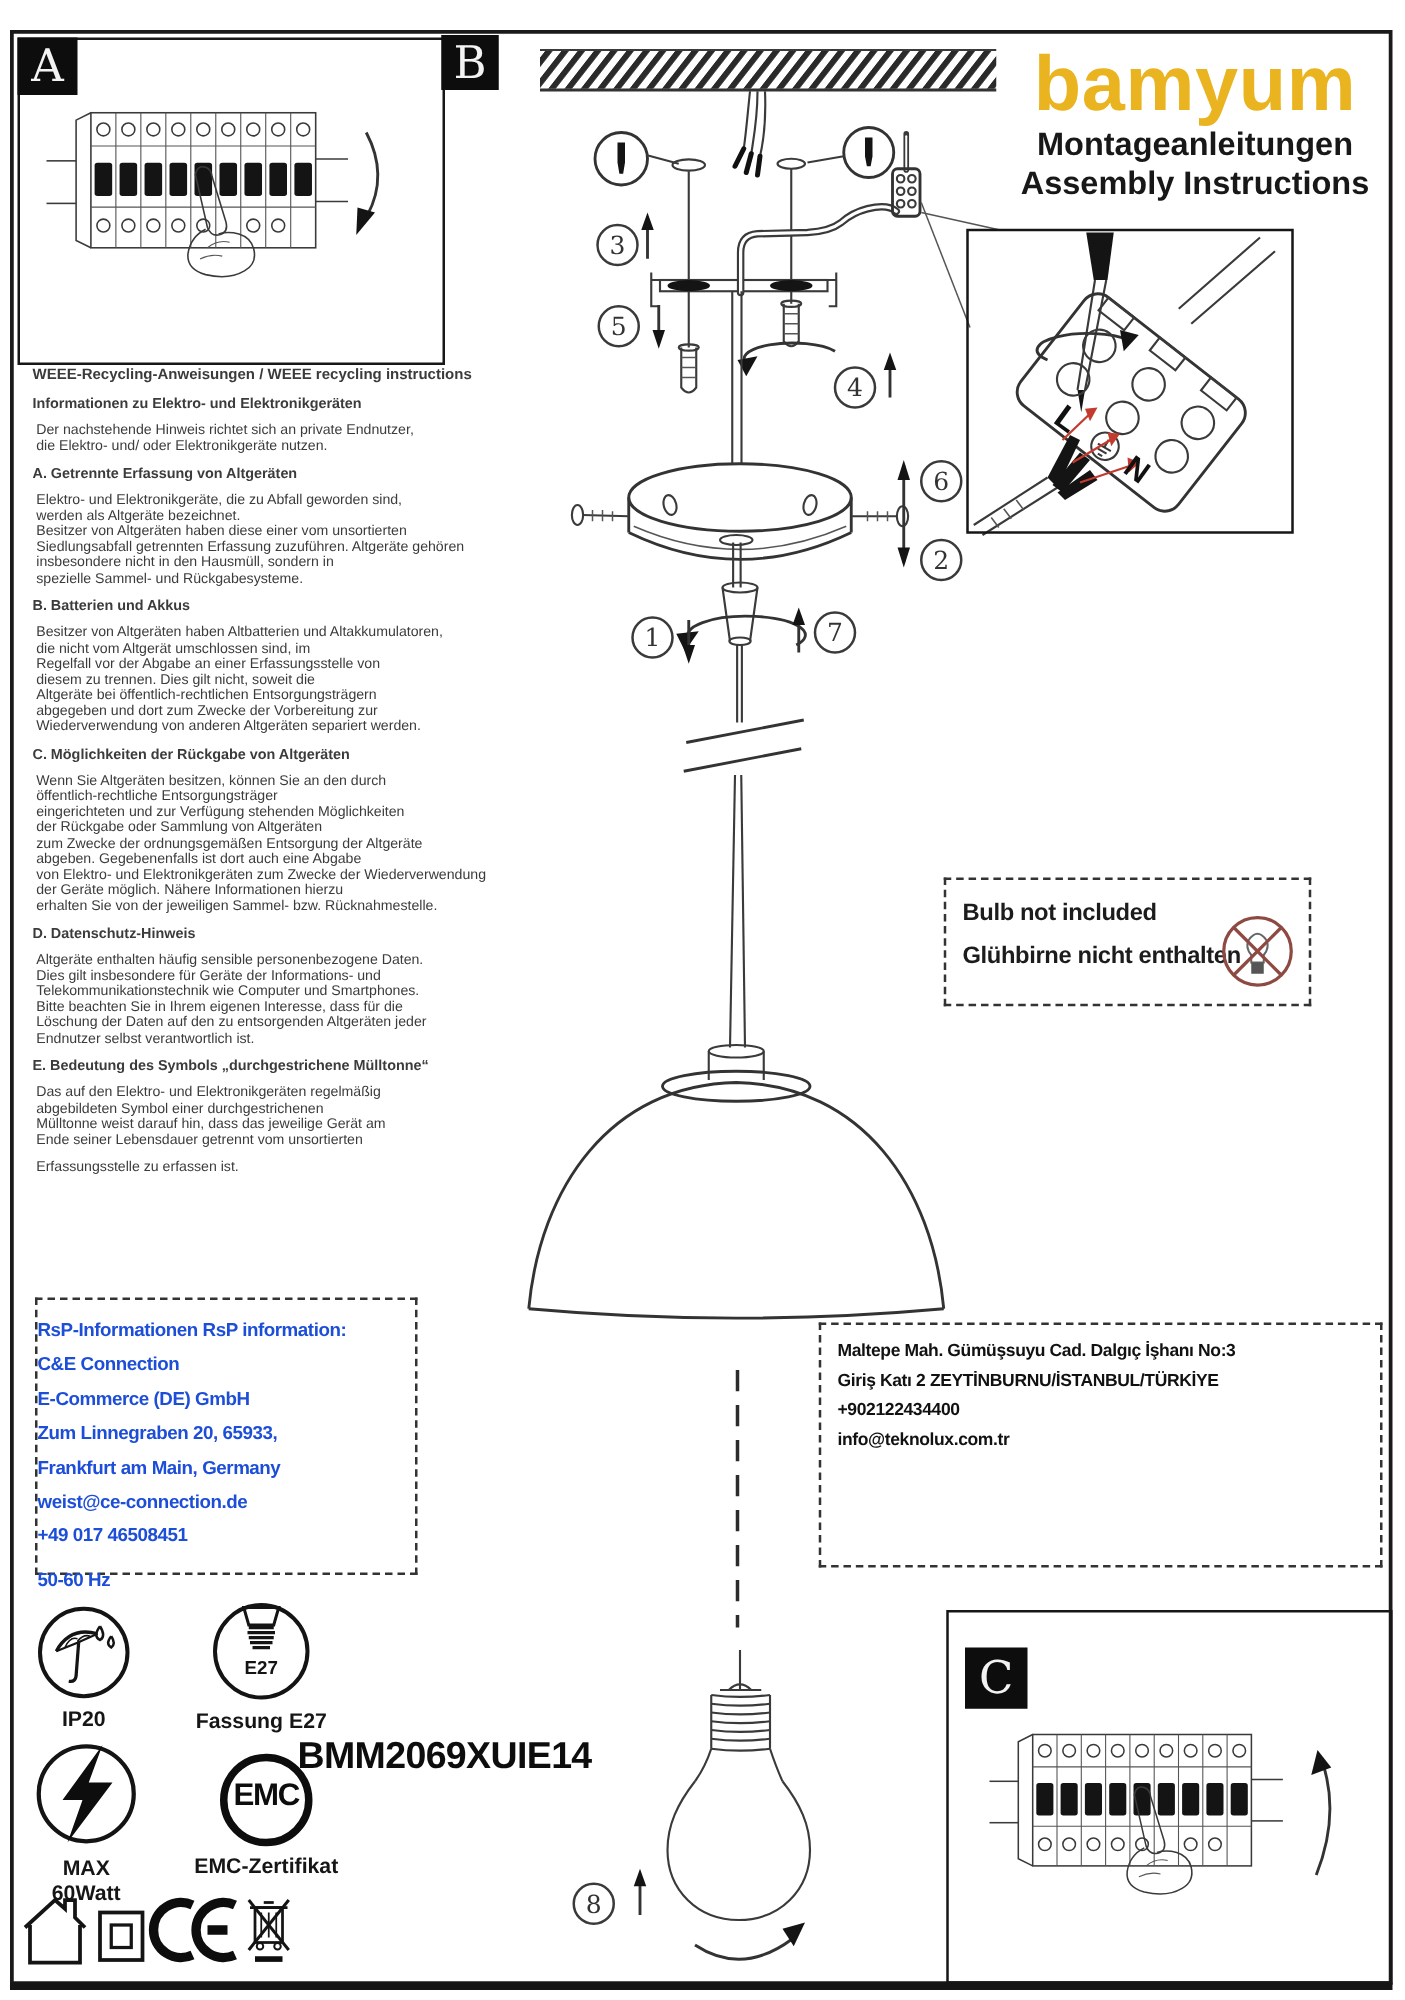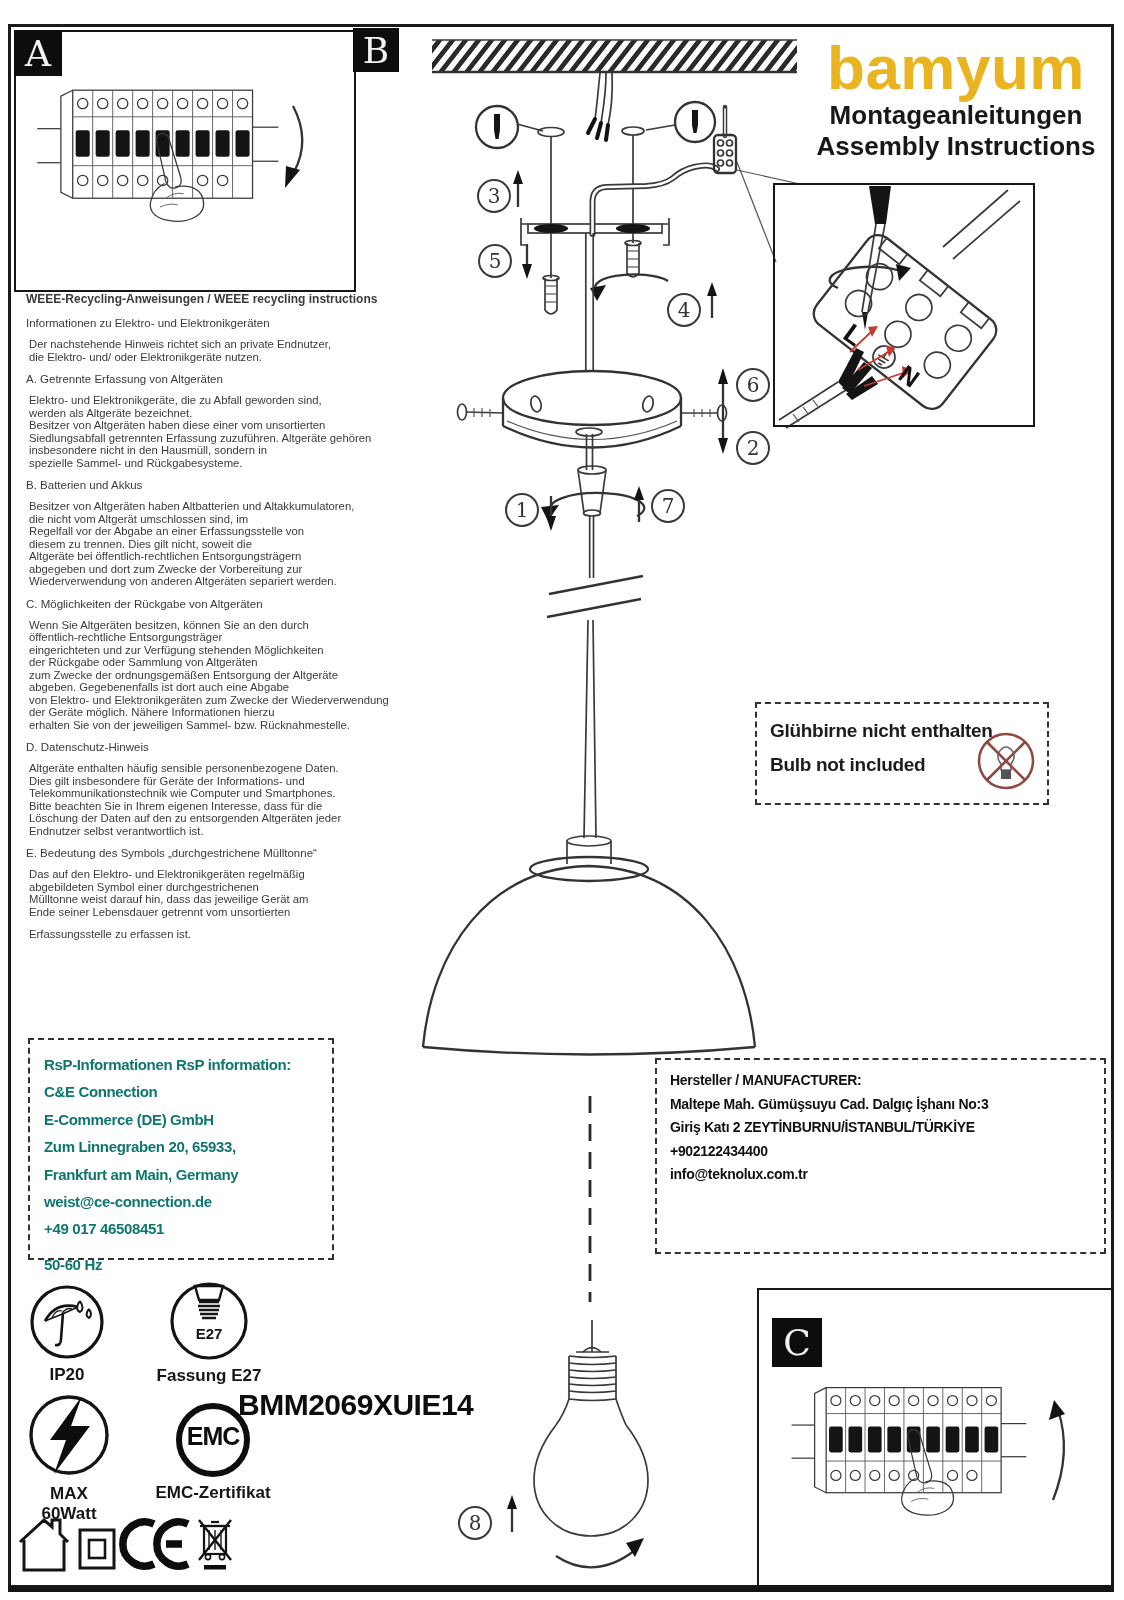--- a/index.html
+++ b/index.html
@@ -25,31 +25,31 @@
   .dashed{border:2.5px dashed #333;}
   .label-sq{position:absolute;z-index:4;background:#0d0d0d;color:#f3f3f3;
             font-family:"DejaVu Serif",serif;display:flex;align-items:center;justify-content:center;
             font-size:36px;font-weight:400;}
   
   .step{position:absolute;z-index:4;width:30px;height:30px;border:2px solid #3a3a3a;border-radius:50%;
         font-family:"DejaVu Serif",serif;font-size:20px;color:#333;display:flex;align-items:center;justify-content:center;background:transparent;}
   
   .weee{left:26px;top:292px;width:410px;color:#3b3b3b;}
   .w-title{font-size:12px;font-weight:700;margin:0 0 11px 0;}
-  .w-h{font-size:11.5px;font-weight:400;margin:10px 0 9px 0;}
+  .w-h{font-size:11.5px;font-weight:700;margin:10px 0 9px 0;}
   .w-b{font-size:11.3px;line-height:12.5px;white-space:pre-line;margin:0 0 1px 3px;}
   
   .brand{left:808px;top:36px;width:296px;text-align:center;}
   .logo{font-size:62px;font-weight:800;letter-spacing:0.5px;color:#e9b41f;line-height:64px;}
   .subtt{font-size:26px;font-weight:700;color:#181818;line-height:31px;}
   
   .bulb-note{left:755px;top:702px;width:290px;height:99px;}
   .bn-text{position:absolute;left:13px;top:10px;font-size:19px;font-weight:700;color:#1c1c1c;line-height:34px;letter-spacing:-0.3px;}
   .rsp{left:28px;top:1038px;width:302px;height:218px;}
-  .rsp-in{position:absolute;left:14px;top:11px;font-size:15px;font-weight:700;letter-spacing:-0.35px;color:#0f766e;line-height:27.4px;}
+  .rsp-in{position:absolute;left:0;top:11px;font-size:15px;font-weight:700;letter-spacing:-0.35px;color:#1d4ed8;line-height:27.4px;}
   .mfr{left:655px;top:1058px;width:447px;height:192px;}
   .mfr-in{position:absolute;left:13px;top:9px;font-size:14px;font-weight:700;letter-spacing:-0.3px;color:#111;line-height:23.5px;}
   .mfr-made{margin-top:17px;}
   
   .cert-label{font-weight:700;color:#161616;text-align:center;}
   .model-code{left:238px;top:1388px;font-size:30px;font-weight:800;letter-spacing:-0.5px;color:#0d0d0d;}
   .emc-word{position:absolute;left:0;top:22px;width:80px;text-align:center;font-size:25px;font-weight:800;color:#0d0d0d;letter-spacing:-1px;}
   .rohs-word{font-size:24px;font-weight:800;color:#0d0d0d;text-align:center;margin-top:-14px;letter-spacing:-0.5px;}
 </style>
 </head>
@@ -444,22 +444,22 @@
     <div class="w-h">E. Bedeutung des Symbols „durchgestrichene Mülltonne“</div>
     <div class="w-b">Das auf den Elektro- und Elektronikgeräten regelmäßig
  abgebildeten Symbol einer durchgestrichenen
 Mülltonne weist darauf hin, dass das jeweilige Gerät am
 Ende seiner Lebensdauer getrennt vom unsortierten</div>
     <div class="w-b" style="margin-top:10px;">Erfassungsstelle zu erfassen ist.</div>
   </div>
 
   <div class="frame dashed bulb-note">
     <div class="bn-text">
+      <div>Bulb not included</div>
       <div>Glühbirne nicht enthalten</div>
-      <div>Bulb not included</div>
     </div>
     <svg width="62" height="62" style="position:absolute;right:10px;top:26px;" viewBox="0 0 62 62">
       <circle cx="31" cy="31" r="27" fill="none" stroke="#8e4a42" stroke-width="2.6"></circle>
       <path d="M24,22 Q31,12 38,22 Q41,28 36,34 L36,40 L26,40 L26,34 Q21,28 24,22" fill="none" stroke="#666" stroke-width="1.6"></path>
       <rect x="26" y="40" width="10" height="9" fill="#555"></rect>
       <line x1="12" y1="12" x2="50" y2="50" stroke="#8e4a42" stroke-width="2.6"></line>
       <line x1="50" y1="12" x2="12" y2="50" stroke="#8e4a42" stroke-width="2.6"></line>
     </svg>
   </div>
 
@@ -471,21 +471,20 @@
       <div>Zum Linnegraben 20, 65933,</div>
       <div>Frankfurt am Main, Germany</div>
       <div>weist@ce-connection.de</div>
       <div>+49 017 46508451</div>
       <div style="margin-top:8px;">50-60 Hz</div>
     </div>
   </div>
 
   <div class="frame dashed mfr">
     <div class="mfr-in">
-      <div>Hersteller / MANUFACTURER:</div>
       <div>Maltepe Mah. Gümüşsuyu Cad. Dalgıç İşhanı No:3</div>
       <div>Giriş Katı 2 ZEYTİNBURNU/İSTANBUL/TÜRKİYE</div>
       <div>+902122434400</div>
       <div>info@teknolux.com.tr</div>
     </div>
   </div>
 
   <div class="txt" style="left:28px;top:1283px;width:80px;">
     <svg width="78" height="78" viewBox="0 0 78 78">
       <circle cx="39" cy="39" r="35" fill="none" stroke="#141414" stroke-width="3.2"></circle>

